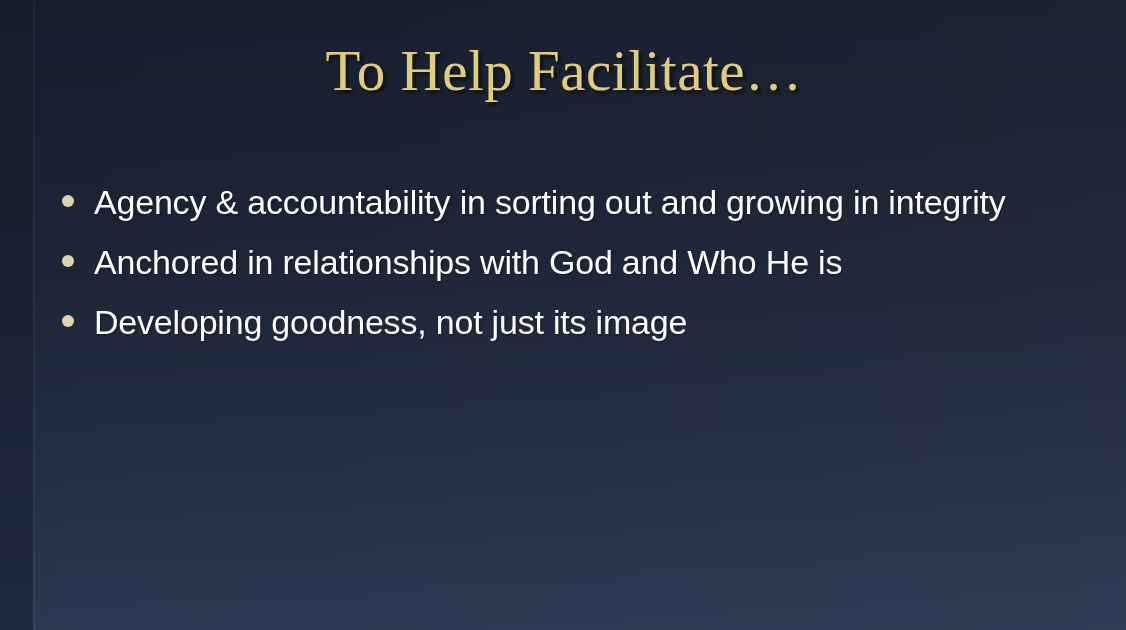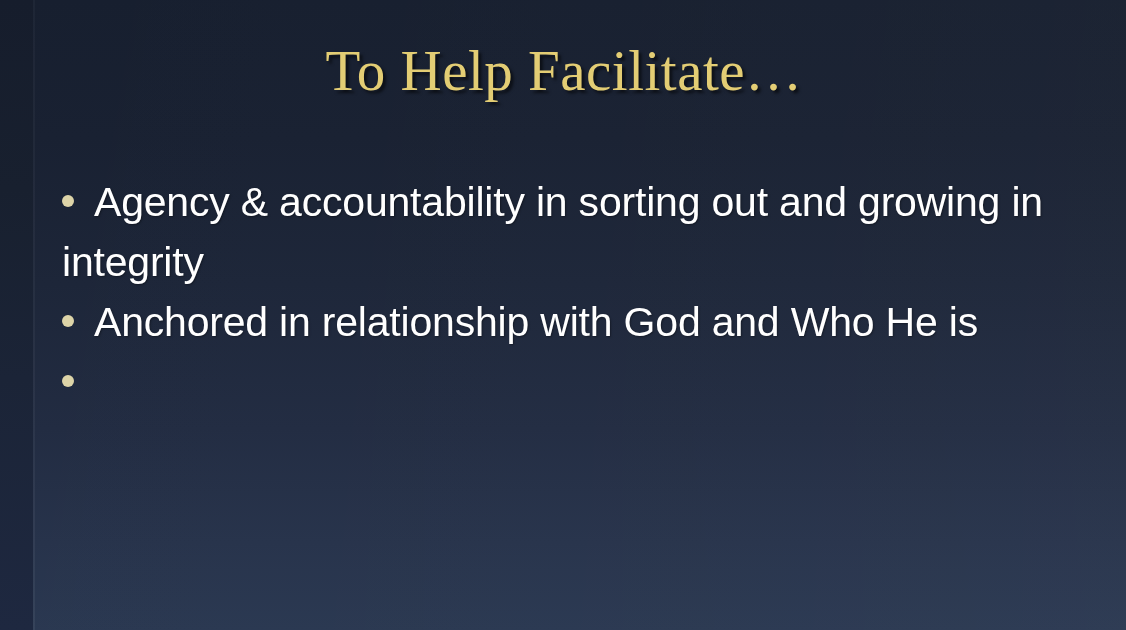--- a/index.html
+++ b/index.html
@@ -95,21 +95,21 @@
   #body-area {
     position: absolute;
     left: 62px;
     top: 172px;
     width: 1040px;
   }
   .bullet-item {
     position: relative;
     color: #ffffff;
     font-family: "Liberation Sans", "DejaVu Sans", sans-serif;
-    font-size: 41px;
+    font-size: 34px;
     line-height: 60px;
     font-weight: 400;
     letter-spacing: -0.2px;
     text-shadow: 1px 1px 2px rgba(0,0,0,0.35);
     text-indent: 0;
     margin: 0;
   }
   .bullet-dot {
     display: inline-block;
     width: 12px;
@@ -137,22 +137,22 @@
     <div id="slide-title">To Help Facilitate…</div>
   </div>
 
   <div id="body-area">
 
     <p class="bullet-item">
       <span class="bullet-dot"></span><span class="bullet-text">Agency &amp; accountability in sorting out and growing in integrity</span>
     </p>
 
     <p class="bullet-item">
-      <span class="bullet-dot"></span><span class="bullet-text">Anchored in relationship with God and Who He is</span>
+      <span class="bullet-dot"></span><span class="bullet-text">Anchored in relationships with God and Who He is</span>
     </p>
 
     <p class="bullet-item">
-      <span class="bullet-dot"></span>
+      <span class="bullet-dot"></span><span class="bullet-text">Developing goodness, not just its image</span>
     </p>
 
 
   </div>
 </div>
 
 </body></html>

